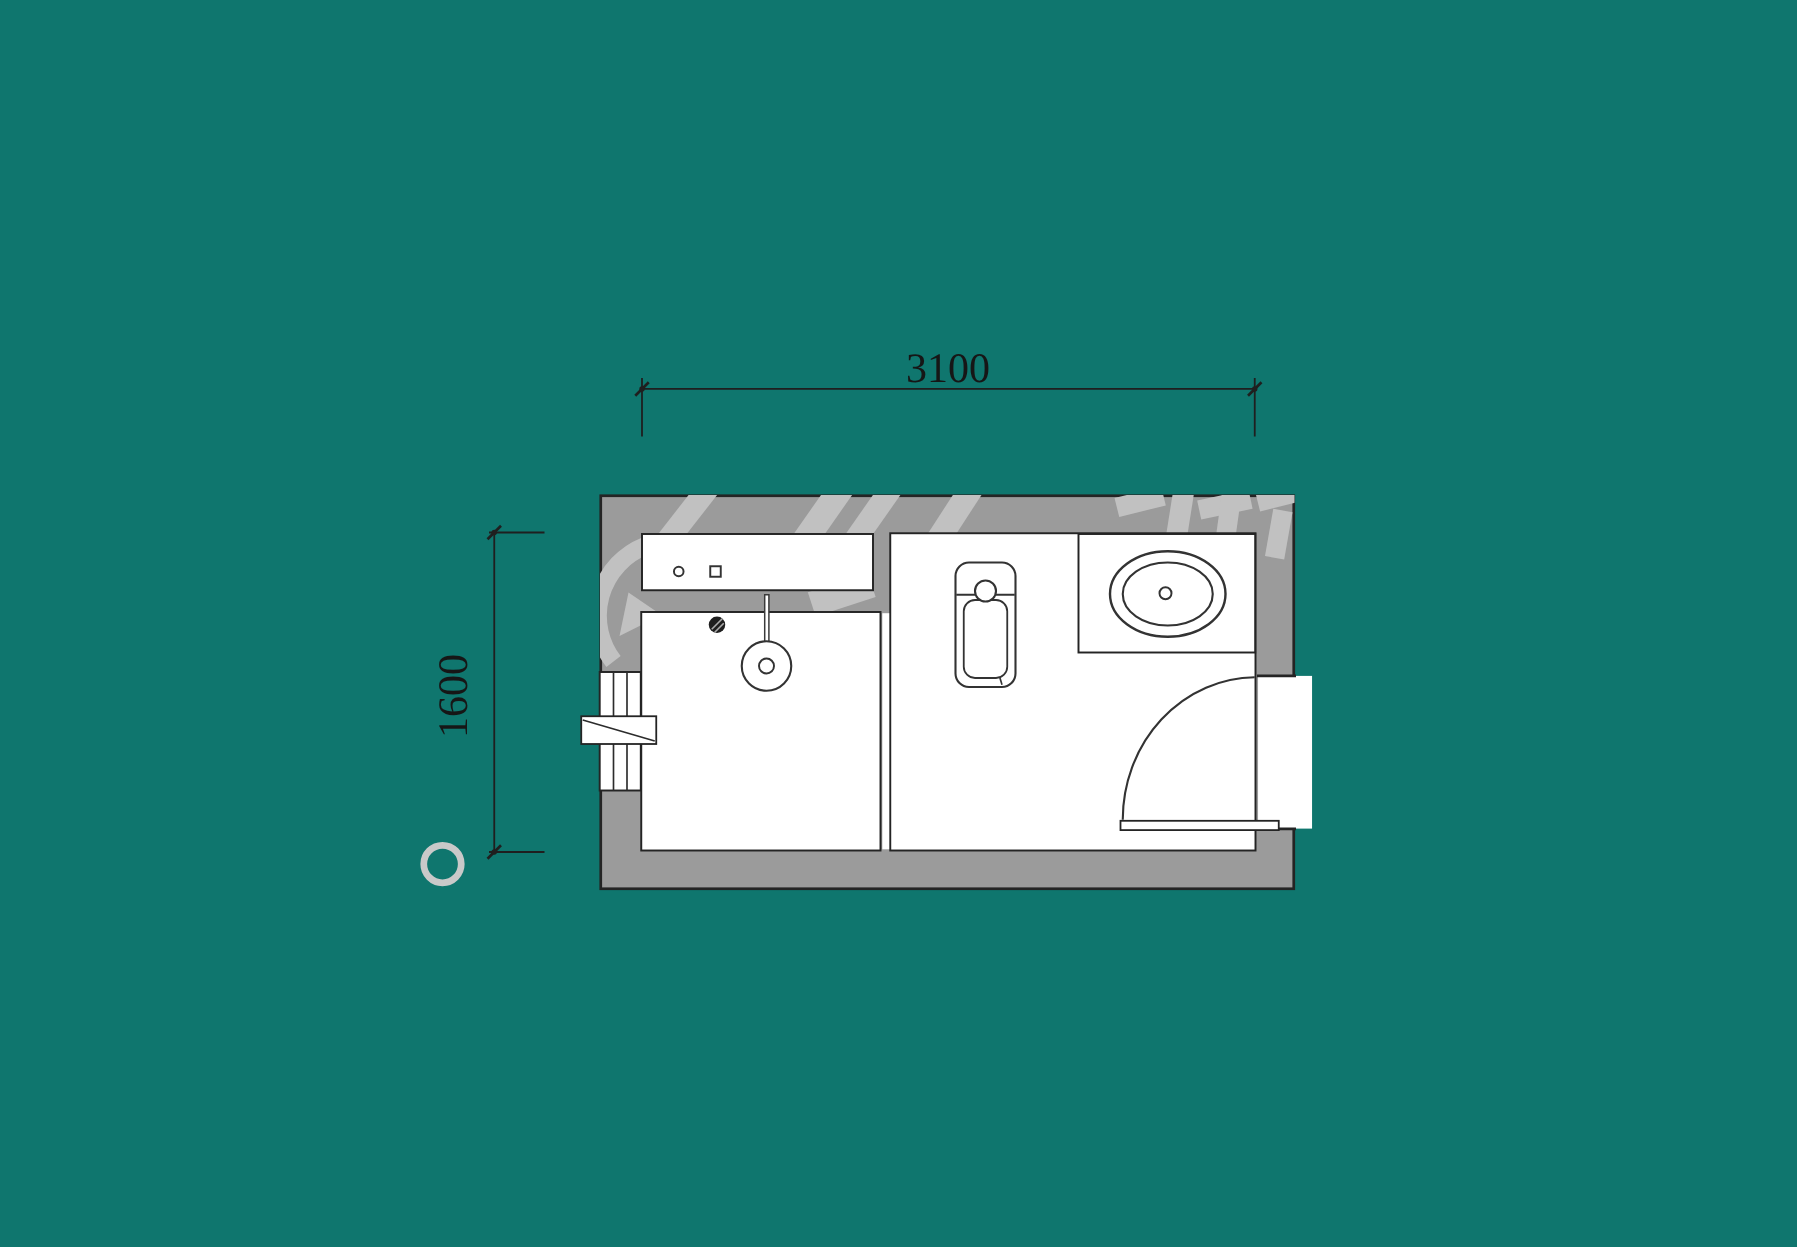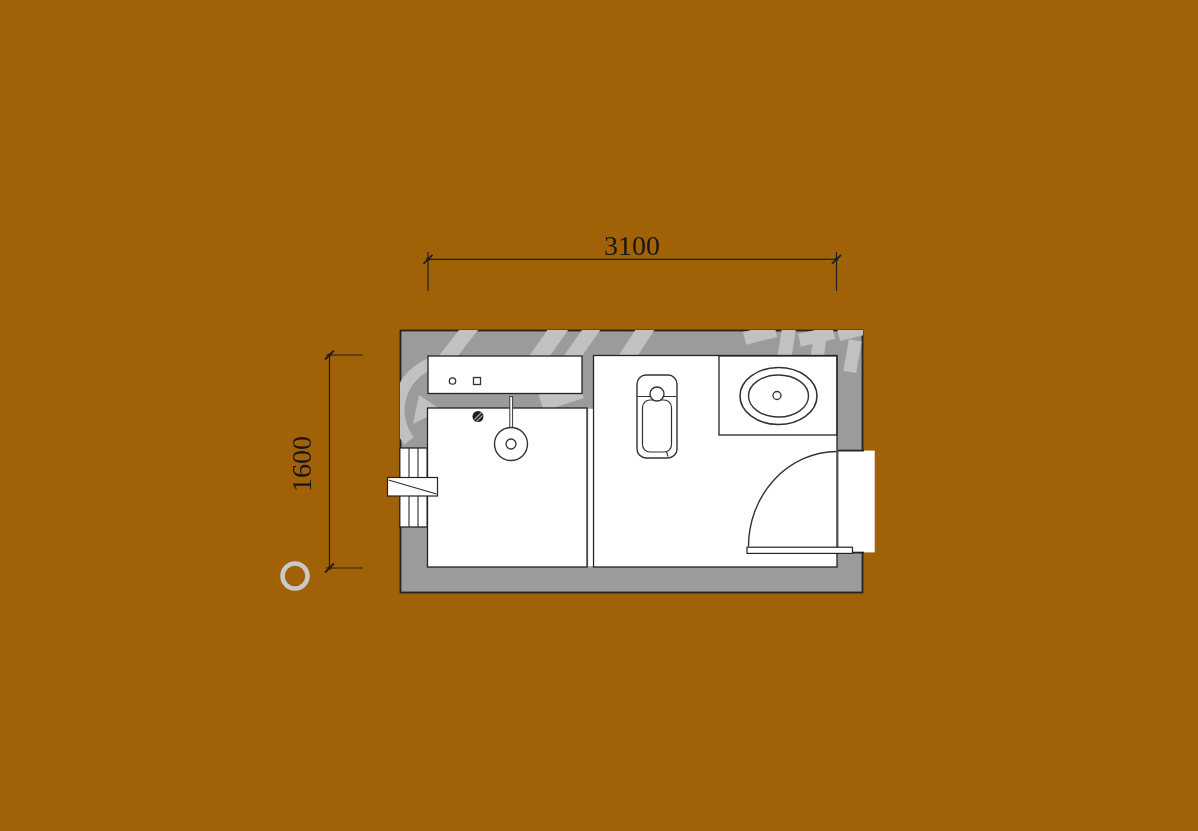--- a/index.html
+++ b/index.html
@@ -1,16 +1,16 @@
 <!DOCTYPE html>
 <html><head>
 <meta charset="utf-8">
 <style>
   html,body{margin:0;padding:0;background:#ffffff;}
-  .canvas{position:relative;width:1198px;height:831px;background:#a16207;overflow:hidden;
+  .canvas{position:relative;width:1198px;height:831px;background:#0f766e;overflow:hidden;
           font-family:"Liberation Serif","DejaVu Serif",serif;}
   svg{display:block;}
   .dim-text{font-family:"Liberation Serif","DejaVu Serif",serif;fill:#161616;}
 </style>
 </head>
 <body>
 
 <div class="canvas">
 <svg width="1198" height="831" viewBox="0 0 1198 831" xmlns="http://www.w3.org/2000/svg">
 

